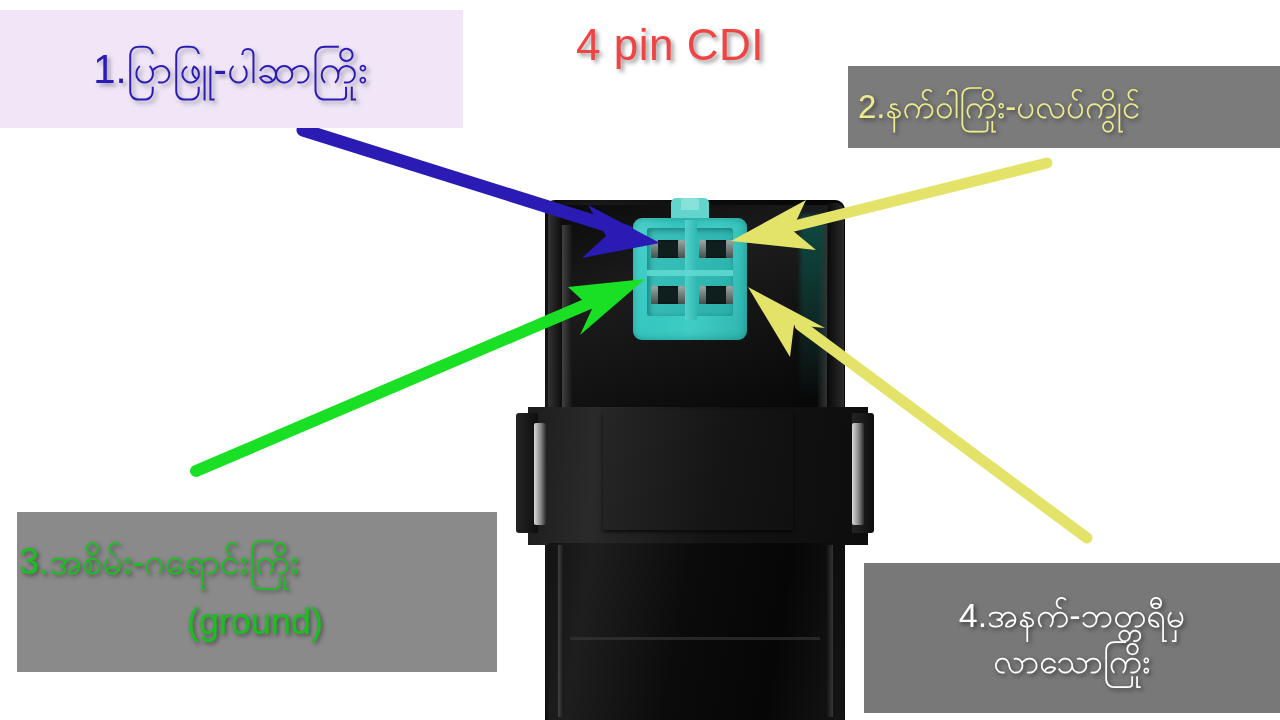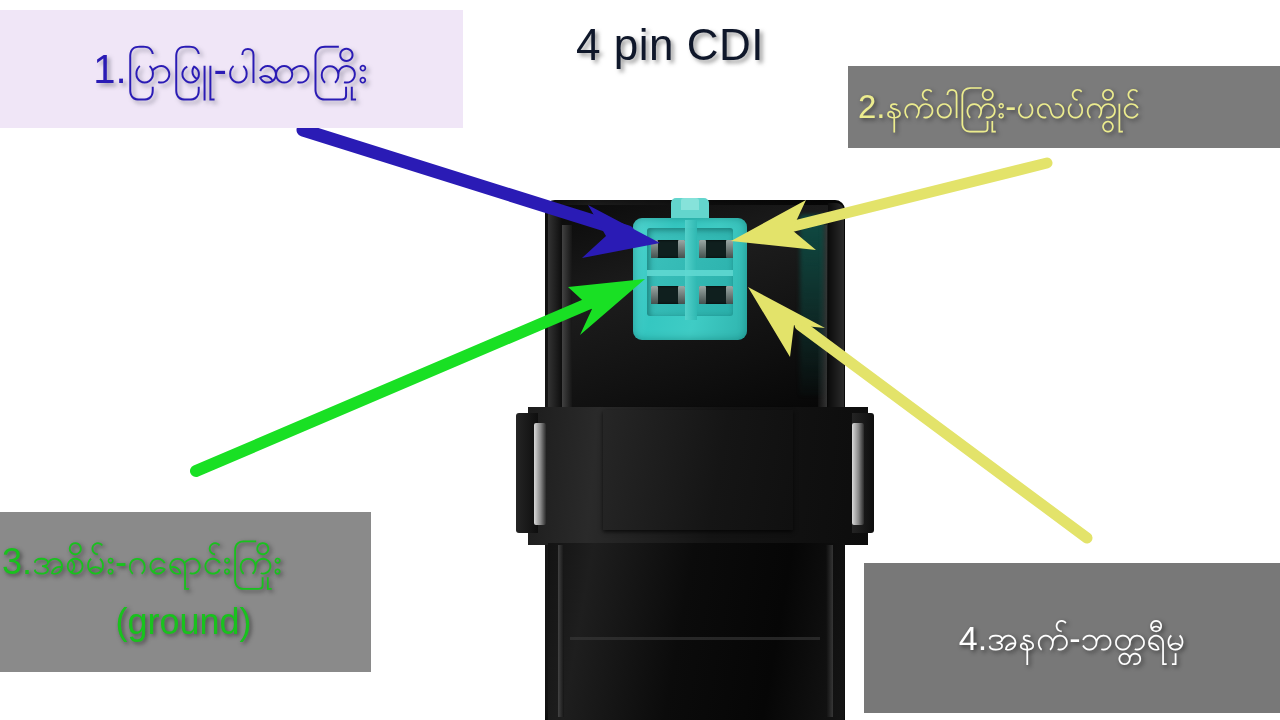--- a/index.html
+++ b/index.html
@@ -26,21 +26,21 @@
     position: absolute;
     left: 470px;
     top: 22px;
     width: 400px;
     text-align: center;
     pointer-events: none;
   }
   #title-main {
     font-size: 44px;
     font-weight: 400;
-    color: #0f172a;
+    color: #ef4444;
     letter-spacing: 0.5px;
     text-shadow: 3px 3px 4px rgba(120,120,120,0.75);
     line-height: 1.05;
   }
   #title-sub {
     margin-top: 10px;
     font-size: 26px;
     font-weight: 400;
     color: #151515;
     text-shadow: 2px 2px 3px rgba(130,130,130,0.7);
@@ -87,23 +87,23 @@
   }
   #label-2 .label-line {
     font-size: 33px;
     color: #ecec8e;
     text-shadow: 2px 2px 4px rgba(40,40,40,0.7);
     text-align: left;
   }
 
   
   #label-3 {
-    left: 0px;
+    left: 17px;
     top: 512px;
-    width: 371px;
+    width: 480px;
     height: 160px;
     background: #8a8a8a;
     padding: 0 6px 0 2px;
   }
   #label-3 .label-line {
     font-size: 36px;
     color: #18c21d;
     text-shadow: 2px 2px 4px rgba(35,35,35,0.65);
   }
   #label-3 .line-a { text-align: left; }
@@ -460,15 +460,16 @@
     <div class="label-line">2.နက်ဝါကြိုး-ပလပ်ကွိုင်</div>
   </div>
 
   <div class="label-box" id="label-3">
     <div class="label-line line-a">3.အစိမ်း-ဂရောင်းကြိုး</div>
     <div class="label-line line-b">(ground)</div>
   </div>
 
   <div class="label-box" id="label-4">
     <div class="label-line line-a">4.အနက်-ဘတ္တရီမှ</div>
+    <div class="label-line line-b">လာသောကြိုး</div>
   </div>
 
 </div>
 
 </body></html>

